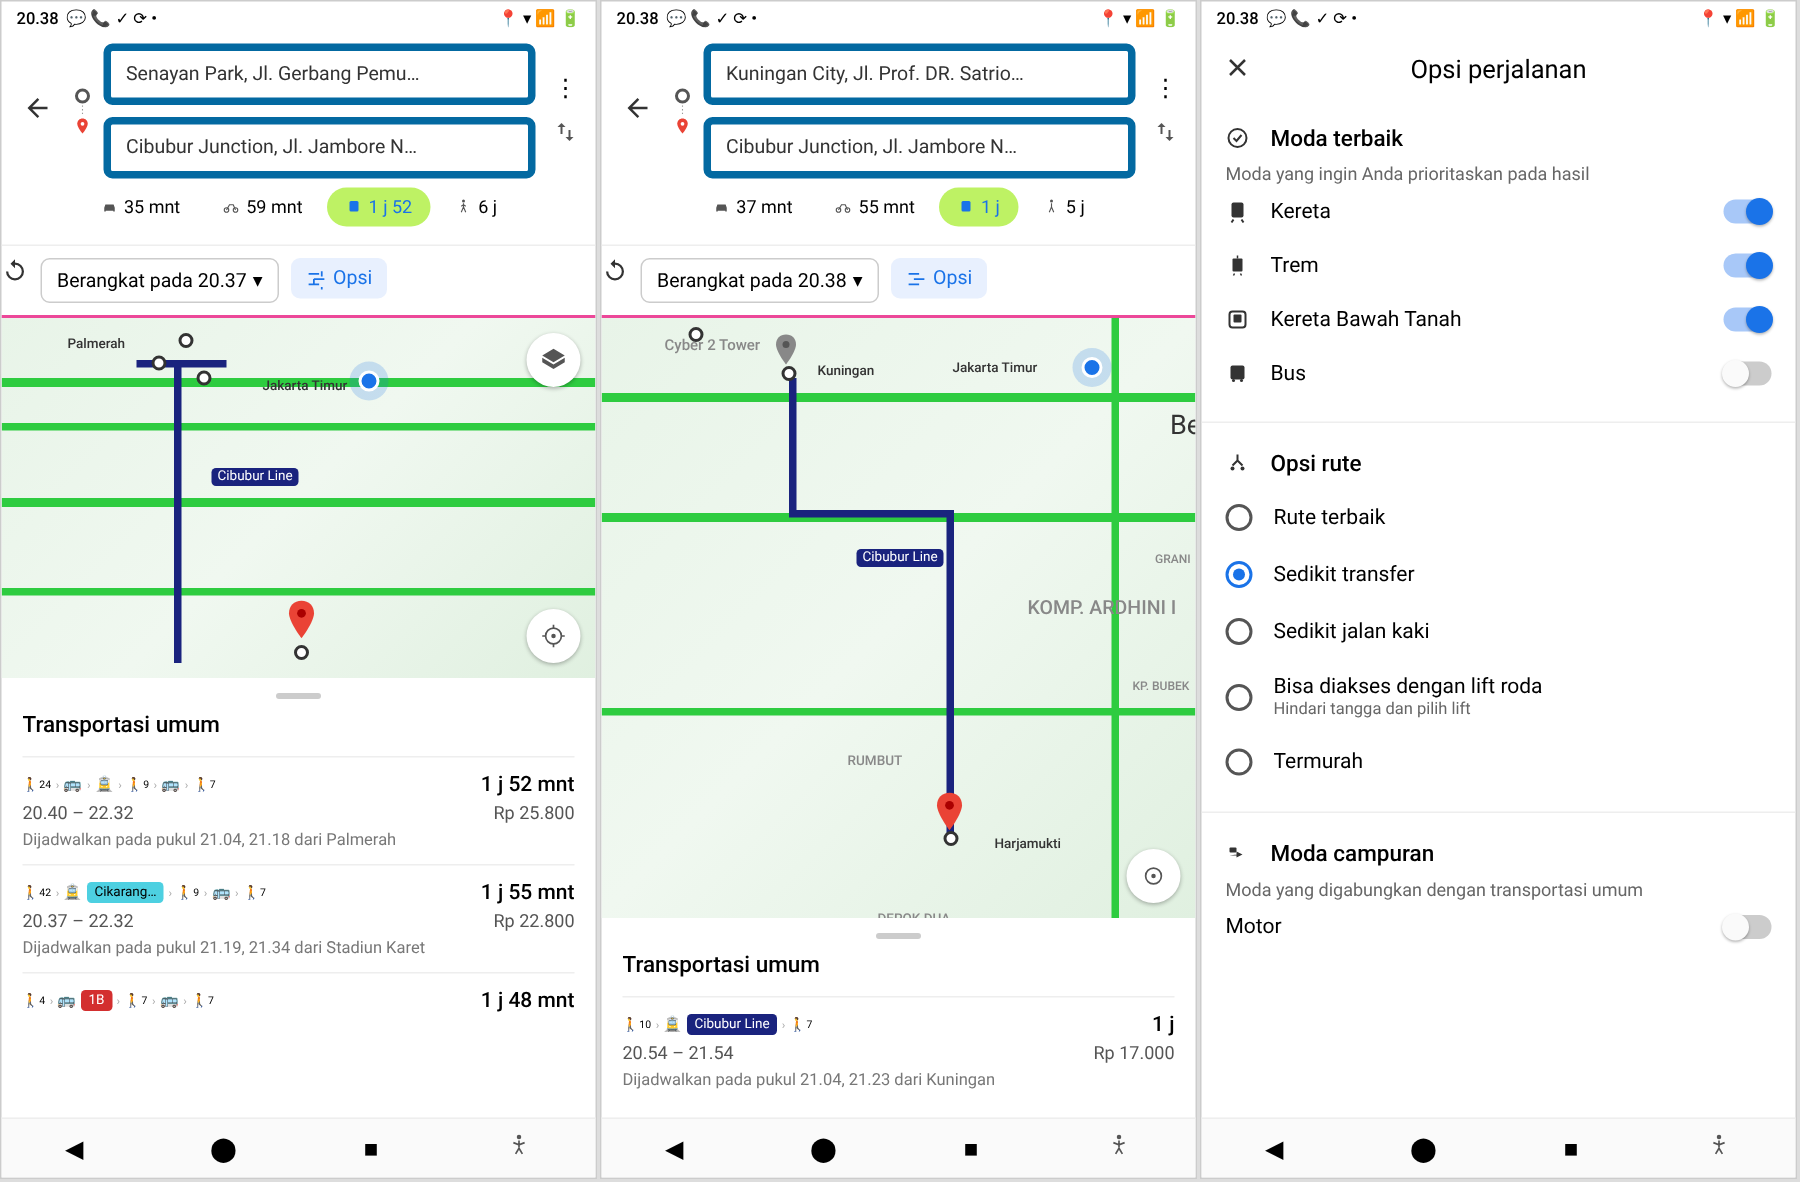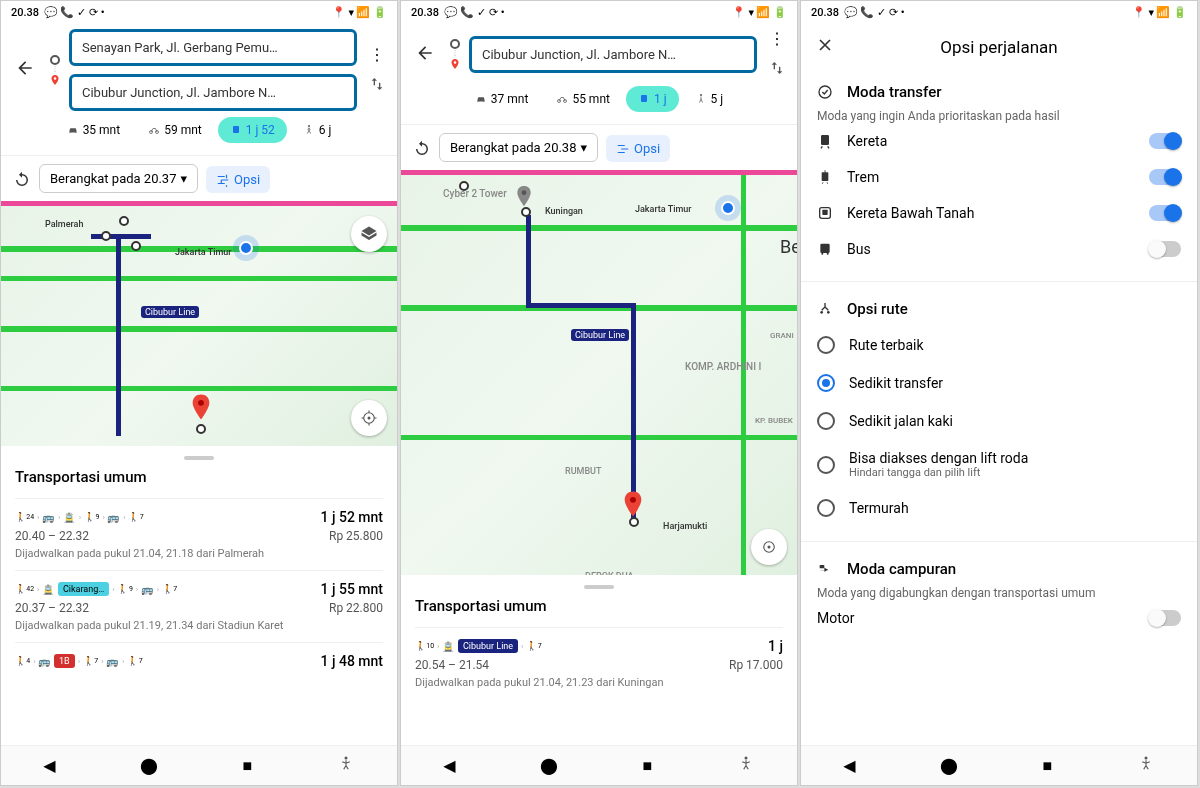--- a/index.html
+++ b/index.html
@@ -11,26 +11,26 @@
 .nav-bar { position: absolute; bottom: 0; left: 0; right: 0; height: 40px; display: flex; justify-content: space-around; align-items: center; background: #fafafa; border-top: 1px solid #eee; }
 .nav-bar svg { width: 18px; height: 18px; }
 .header { padding: 6px 8px; border-bottom: 1px solid #eee; }
 .route-inputs { display: flex; gap: 8px; align-items: center; }
 .back-btn { padding: 6px; }
 .input-markers { display: flex; flex-direction: column; align-items: center; gap: 3px; }
 .origin-dot { width: 10px; height: 10px; border: 2px solid #555; border-radius: 50%; }
 .dest-pin { width: 12px; height: 12px; }
 .dots { font-size: 7px; line-height: 3px; color: #999; }
 .input-fields { flex: 1; display: flex; flex-direction: column; gap: 8px; }
-.input-field { border: 3px solid #0369a1; border-radius: 6px; padding: 8px 10px; font-size: 13px; color: #333; white-space: nowrap; overflow: hidden; text-overflow: ellipsis; }
+.input-field { border: 5px solid #0369a1; border-radius: 6px; padding: 8px 10px; font-size: 13px; color: #333; white-space: nowrap; overflow: hidden; text-overflow: ellipsis; }
 .side-actions { display: flex; flex-direction: column; gap: 12px; align-items: center; padding: 0 4px; }
 .mode-tabs { display: flex; gap: 4px; padding: 6px 4px; justify-content: center; }
 .mode-tab { display: flex; align-items: center; gap: 4px; padding: 6px 12px; border-radius: 16px; font-size: 12px; }
-.mode-tab.active { background: #5eead4; color: #1a73e8; }
-.depart-bar { display: flex; gap: 8px; align-items: flex-end; padding: 8px 12px; border-bottom: 5px solid #ec4899; }
+.mode-tab.active { background: #bef264; color: #1a73e8; }
+.depart-bar { display: flex; gap: 8px; align-items: flex-start; padding: 8px 0; border-bottom: 2px solid #ec4899; }
 .depart-select { display: flex; align-items: center; gap: 4px; border: 1px solid #ccc; border-radius: 6px; padding: 6px 10px; font-size: 13px; }
 .opsi-btn { display: flex; align-items: center; gap: 4px; background: #e8f0fe; color: #1a73e8; border-radius: 6px; padding: 6px 10px; font-size: 13px; }
 .map { height: 240px; background: linear-gradient(135deg, #e8f4e8 0%, #f0f8f0 50%, #e0f0e0 100%); position: relative; overflow: hidden; }
 .map-road { position: absolute; background: #2ecc40; }
 .map-route { position: absolute; background: #1a237e; }
 .map-label { position: absolute; background: #1a237e; color: #fff; font-size: 9px; padding: 1px 4px; border-radius: 3px; white-space: nowrap; }
 .map-label.city { background: transparent; color: #333; font-weight: 500; }
 .map-pin { position: absolute; width: 20px; height: 26px; }
 .map-dot { position: absolute; width: 10px; height: 10px; background: #fff; border: 2px solid #333; border-radius: 50%; }
 .map-blue-dot { position: absolute; width: 14px; height: 14px; background: #1a73e8; border: 2px solid #fff; border-radius: 50%; box-shadow: 0 0 0 6px rgba(26,115,232,0.2); }
@@ -276,20 +276,21 @@
           </svg></div>
       <div class="input-markers">
         <div class="origin-dot"></div>
         <div class="dots">⋮</div>
         <svg class="dest-pin" viewBox="0 0 24 24">
             <path d="M12 2C8 2 5 5 5 9c0 5 7 13 7 13s7-8 7-13c0-4-3-7-7-7z" fill="#ea4335"></path>
             <circle cx="12" cy="9" r="2.5" fill="#fff"></circle>
           </svg>
       </div>
       <div class="input-fields">
+        <div class="input-field">Kuningan City, Jl. Prof. DR. Satrio…</div>
         <div class="input-field">Cibubur Junction, Jl. Jambore N…</div>
       </div>
       <div class="side-actions">
         <div>⋮</div>
         <div><svg width="16" height="16" viewBox="0 0 24 24">
               <path d="M8 3L4 7h3v7h2V7h3L8 3zm8 18l4-4h-3v-7h-2v7h-3l4 4z" fill="#555"></path>
             </svg></div>
       </div>
     </div>
     <div class="mode-tabs">
@@ -346,21 +347,21 @@
     <div class="map-route" style="top:128px;left:125px;width:110px;height:5px"></div>
     <div class="map-route" style="top:128px;left:230px;width:5px;height:220px"></div>
     <div class="map-label city" style="top:12px;left:38px;color:#888;font-size:10px">Cyber 2 Tower</div>
     <div class="map-label city" style="top:30px;left:140px">Kuningan</div>
     <div class="map-label city" style="top:28px;left:230px">Jakarta Timur</div>
     <div class="map-label city" style="top:60px;left:375px;font-size:18px;font-weight:400">Be</div>
     <div class="map-label" style="top:154px;left:170px">Cibubur Line</div>
     <div class="map-label city" style="top:345px;left:258px">Harjamukti</div>
     <div class="map-label city" style="top:290px;left:160px;color:#888;font-size:9px">RUMBUT</div>
     <div class="map-label city" style="top:395px;left:180px;color:#888;font-size:9px">DEPOK DUA</div>
-    <div class="map-label city" style="top:185px;left:280px;color:#888;font-size:10px">KOMP. ARDHINI I</div>
+    <div class="map-label city" style="top:185px;left:280px;color:#888;font-size:13px">KOMP. ARDHINI I</div>
     <div class="map-label city" style="top:240px;left:350px;color:#888;font-size:8px">KP. BUBEK</div>
     <div class="map-label city" style="top:155px;left:365px;color:#888;font-size:8px">GRANI</div>
     <div class="map-blue-dot" style="top:26px;left:320px"></div>
     <div class="map-dot" style="top:6px;left:58px"></div>
     <div class="map-dot" style="top:32px;left:120px"></div>
     <div class="map-dot" style="top:342px;left:228px"></div>
     <svg style="position:absolute;top:10px;left:115px;width:16px;height:22px" viewBox="0 0 24 30">
         <path d="M12 0C6 0 2 4 2 10c0 7 10 20 10 20s10-13 10-20c0-6-4-10-10-10z" fill="#888"></path>
         <circle cx="12" cy="10" r="3.5" fill="#555"></circle>
       </svg>
@@ -421,21 +422,21 @@
           <path d="M6 6l12 12M18 6L6 18" stroke="#333" stroke-width="2"></path>
         </svg></div>
     <div class="opsi-title">Opsi perjalanan</div>
   </div>
   <div class="section">
     <div class="section-row">
       <svg class="icon" viewBox="0 0 24 24">
           <circle cx="12" cy="12" r="9" fill="none" stroke="#333" stroke-width="2"></circle>
           <path d="M8 12l3 3 5-6" stroke="#333" stroke-width="2" fill="none"></path>
         </svg>
-      <div class="section-title">Moda transfer</div>
+      <div class="section-title">Moda terbaik</div>
     </div>
     <div class="section-sub">Moda yang ingin Anda prioritaskan pada hasil</div>
     <div class="opt-row">
       <svg class="icon" viewBox="0 0 24 24">
           <rect x="6" y="3" width="12" height="15" rx="2" fill="#333"></rect>
           <path d="M8 20l-2 3m10-3l2 3" stroke="#333" stroke-width="2"></path>
         </svg>
       <div class="opt-label">Kereta</div>
       <div class="toggle on"></div>
     </div>

